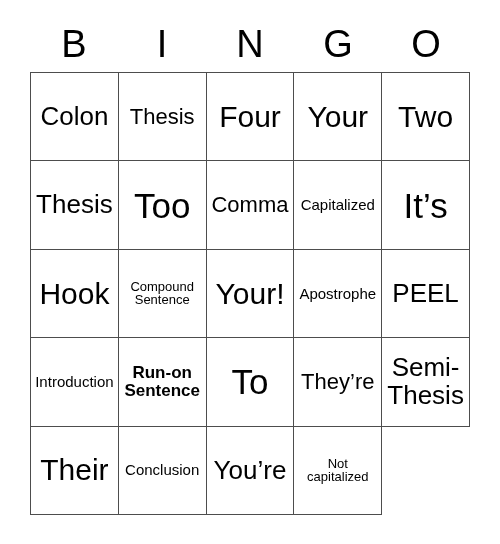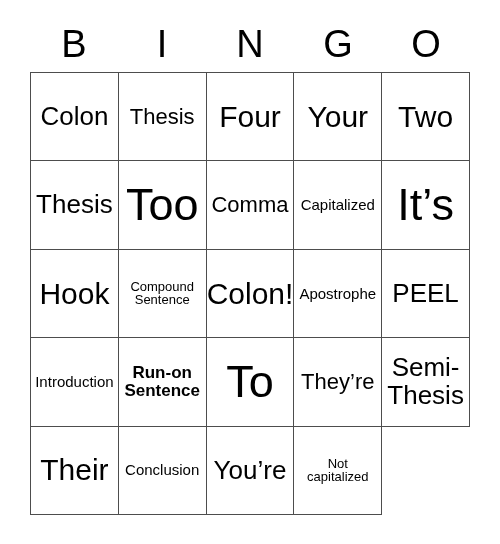--- a/index.html
+++ b/index.html
@@ -74,21 +74,21 @@
     background: #ffffff;
   }
   .cell-text {
     display: block;
     line-height: 1.06;
     white-space: pre-line;
     word-break: normal;
   }
 
   
-  .fs-xxl .cell-text { font-size: 45px; }
+  .fs-xxl .cell-text { font-size: 35px; }
   .fs-xl  .cell-text { font-size: 30px; }
   .fs-lg  .cell-text { font-size: 26px; }
   .fs-md  .cell-text { font-size: 22px; }
   .fs-sm  .cell-text { font-size: 17px; font-weight: bold; }
   .fs-xs  .cell-text { font-size: 15px; }
   .fs-xxs .cell-text { font-size: 13px; }
 </style>
 </head>
 <body>
 
@@ -144,21 +144,21 @@
         <span class="cell-text">It’s</span>
       </div>
       <div class="cell fs-xl">
         <span class="cell-text">Hook</span>
       </div>
       <div class="cell fs-xxs">
         <span class="cell-text">Compound
 Sentence</span>
       </div>
       <div class="cell fs-xl">
-        <span class="cell-text">Colon!</span>
+        <span class="cell-text">Your!</span>
       </div>
       <div class="cell fs-xs">
         <span class="cell-text">Apostrophe</span>
       </div>
       <div class="cell fs-lg">
         <span class="cell-text">PEEL</span>
       </div>
       <div class="cell fs-xs">
         <span class="cell-text">Introduction</span>
       </div>

